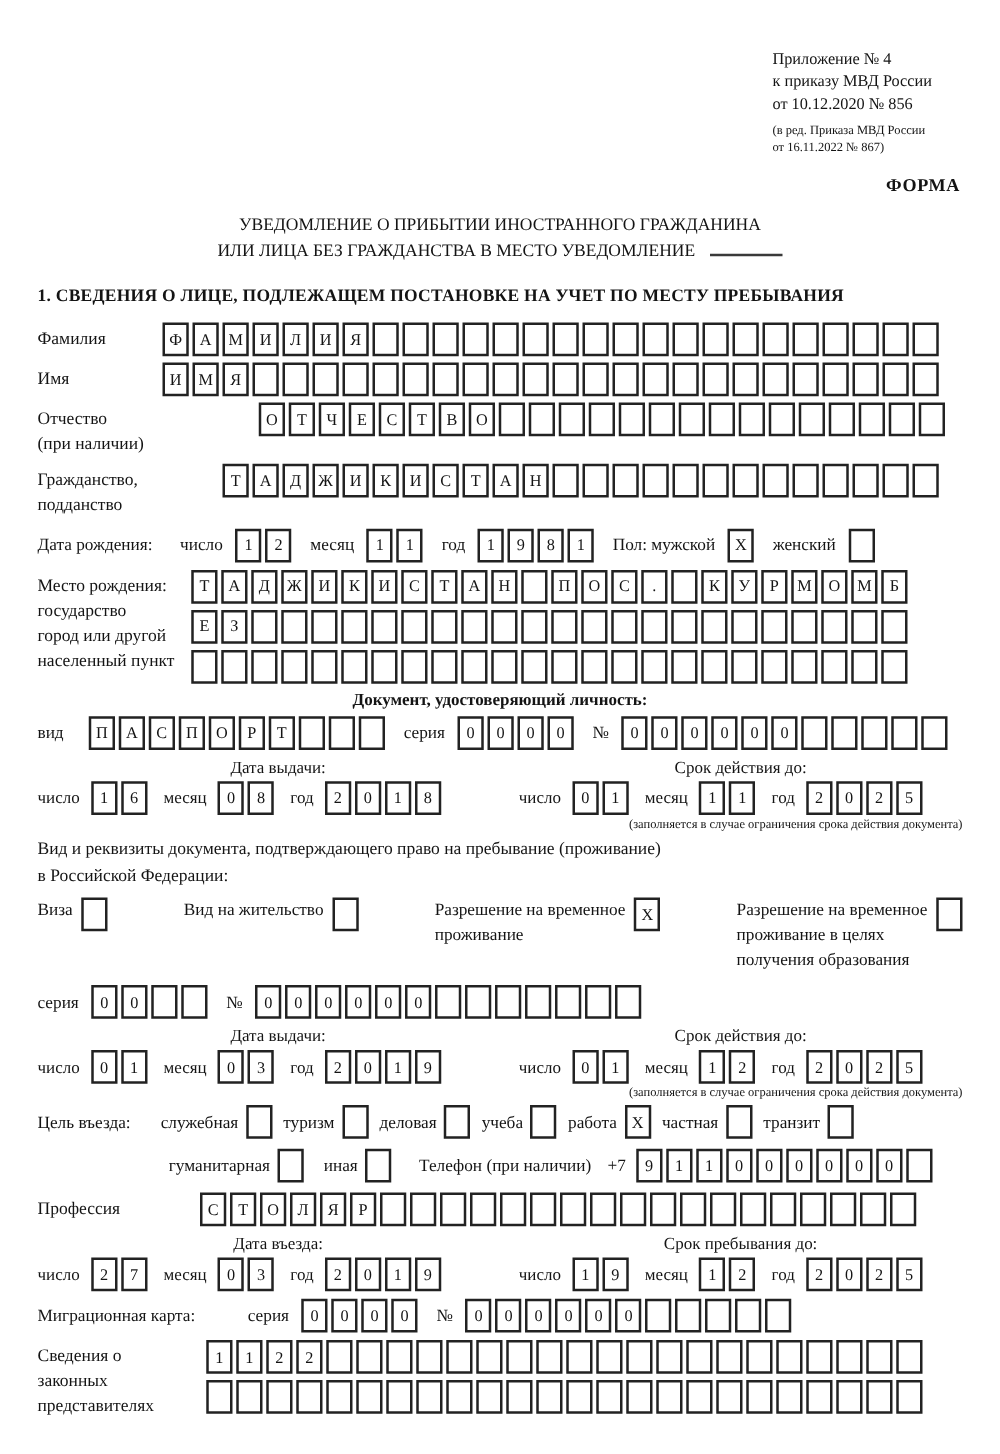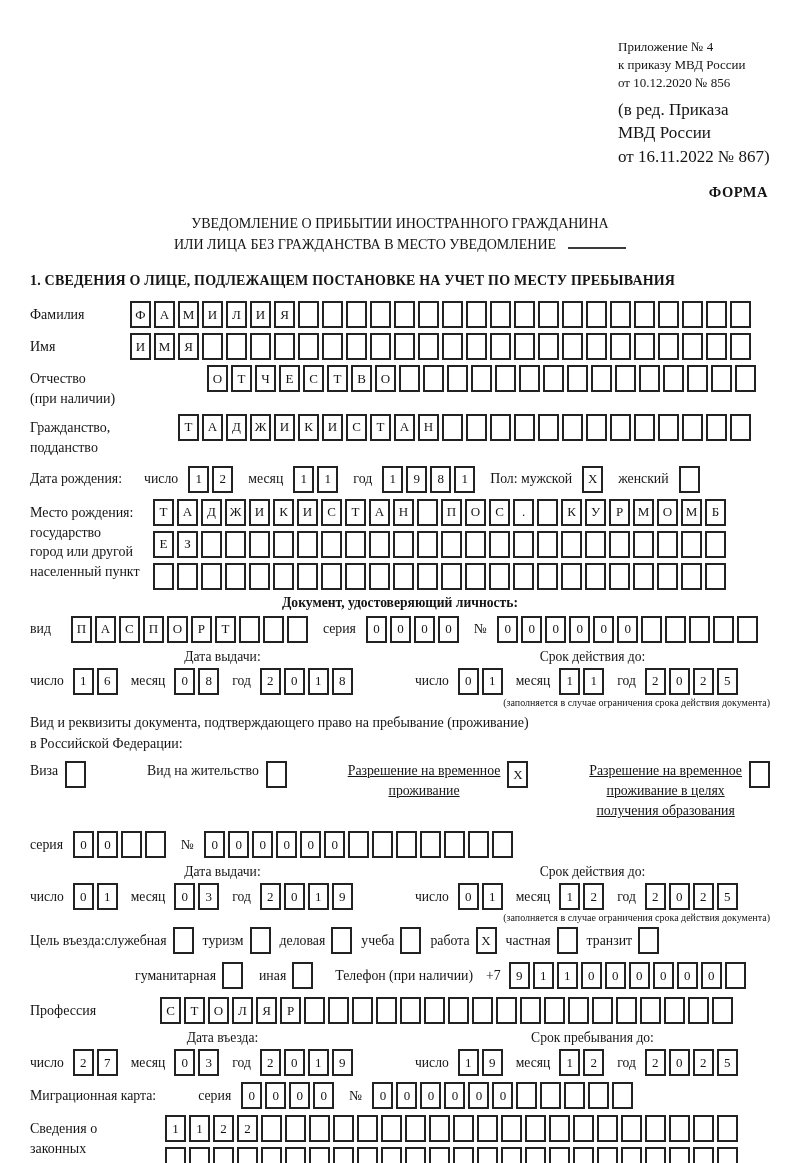--- a/index.html
+++ b/index.html
@@ -7,21 +7,21 @@
   body {
     width:800px; height:1163px; overflow:hidden;
     background:#ffffff; color:#141414;
     font-family:"Liberation Serif","DejaVu Serif",serif;
     font-size:14px;
   }
   .page { padding:38px 30px 0 30px; }
 
   
   .hdr { margin-left:588px; font-size:13px; line-height:1.38; }
-  .hdr .amend { margin-top:6px; font-size:17px; }
+  .hdr .amend { margin-top:6px; font-size:10px; }
   .forma { text-align:right; font-weight:bold; font-size:14.5px; margin-top:16px; padding-right:2px; letter-spacing:.5px; }
 
   .title { text-align:center; font-weight:normal; font-size:14px; line-height:1.5; margin-top:12px; }
   .blankline { display:inline-block; width:58px; height:13px; border-bottom:2px solid #3a3a3a; margin-left:12px; }
 
   .sec1 { font-weight:bold; font-size:14px; margin:18px 0 12px 0; letter-spacing:.2px; white-space:nowrap; }
 
   
   .cells { display:flex; flex-wrap:nowrap; }
   .cell {
@@ -49,21 +49,21 @@
   .dateline { display:flex; align-items:center; font-size:13.6px; white-space:nowrap; }
   .dateline .cells { margin:0 10px 0 5px; }
   .note { font-size:10px; text-align:right; margin-top:2px; }
 
   .para { font-size:14px; line-height:1.55; margin:4px 0 2px 0; }
 
   .opt-row { display:flex; align-items:flex-start; justify-content:space-between; margin:6px 0 10px 0; font-size:13.8px; }
   .opt { display:flex; align-items:flex-start; }
   .opt .cell { margin-left:7px; margin-right:0; }
   .opt-lbl { line-height:1.45; }
-  .opt-lbl.c { text-align:center;text-decoration:underline; }
+  .opt-lbl.c { text-align:left; }
 
   .purpose-row { display:flex; align-items:center; font-size:13.8px; margin-bottom:8px; white-space:nowrap; }
   .purpose-row .opt2 { display:flex; align-items:center; margin-right:9px; }
   .purpose-row .opt2 .cell { margin-left:6px; margin-right:0; }
   .indent105 { margin-left:105px; }
   .phone-cells { margin-left:8px; }
 </style>
 </head>
 <body>
 
@@ -528,21 +528,21 @@
             <span class="cell">0</span>
             <span class="cell">2</span>
             <span class="cell">5</span>
           </span>
       </div>
       <div class="note">(заполняется в случае ограничения срока действия документа)</div>
     </div>
   </div>
 
   <div class="purpose-row">
-    <span class="lab" style="margin-right:0">Цель въезда:</span>
+    <span class="lab" style="margin-right:24px">Цель въезда:</span>
     <span class="opt2">
       <span>служебная</span>
       <span class="cells">
           <span class="cell"></span>
         </span>
     </span>
     <span class="opt2">
       <span>туризм</span>
       <span class="cells">
           <span class="cell"></span>

